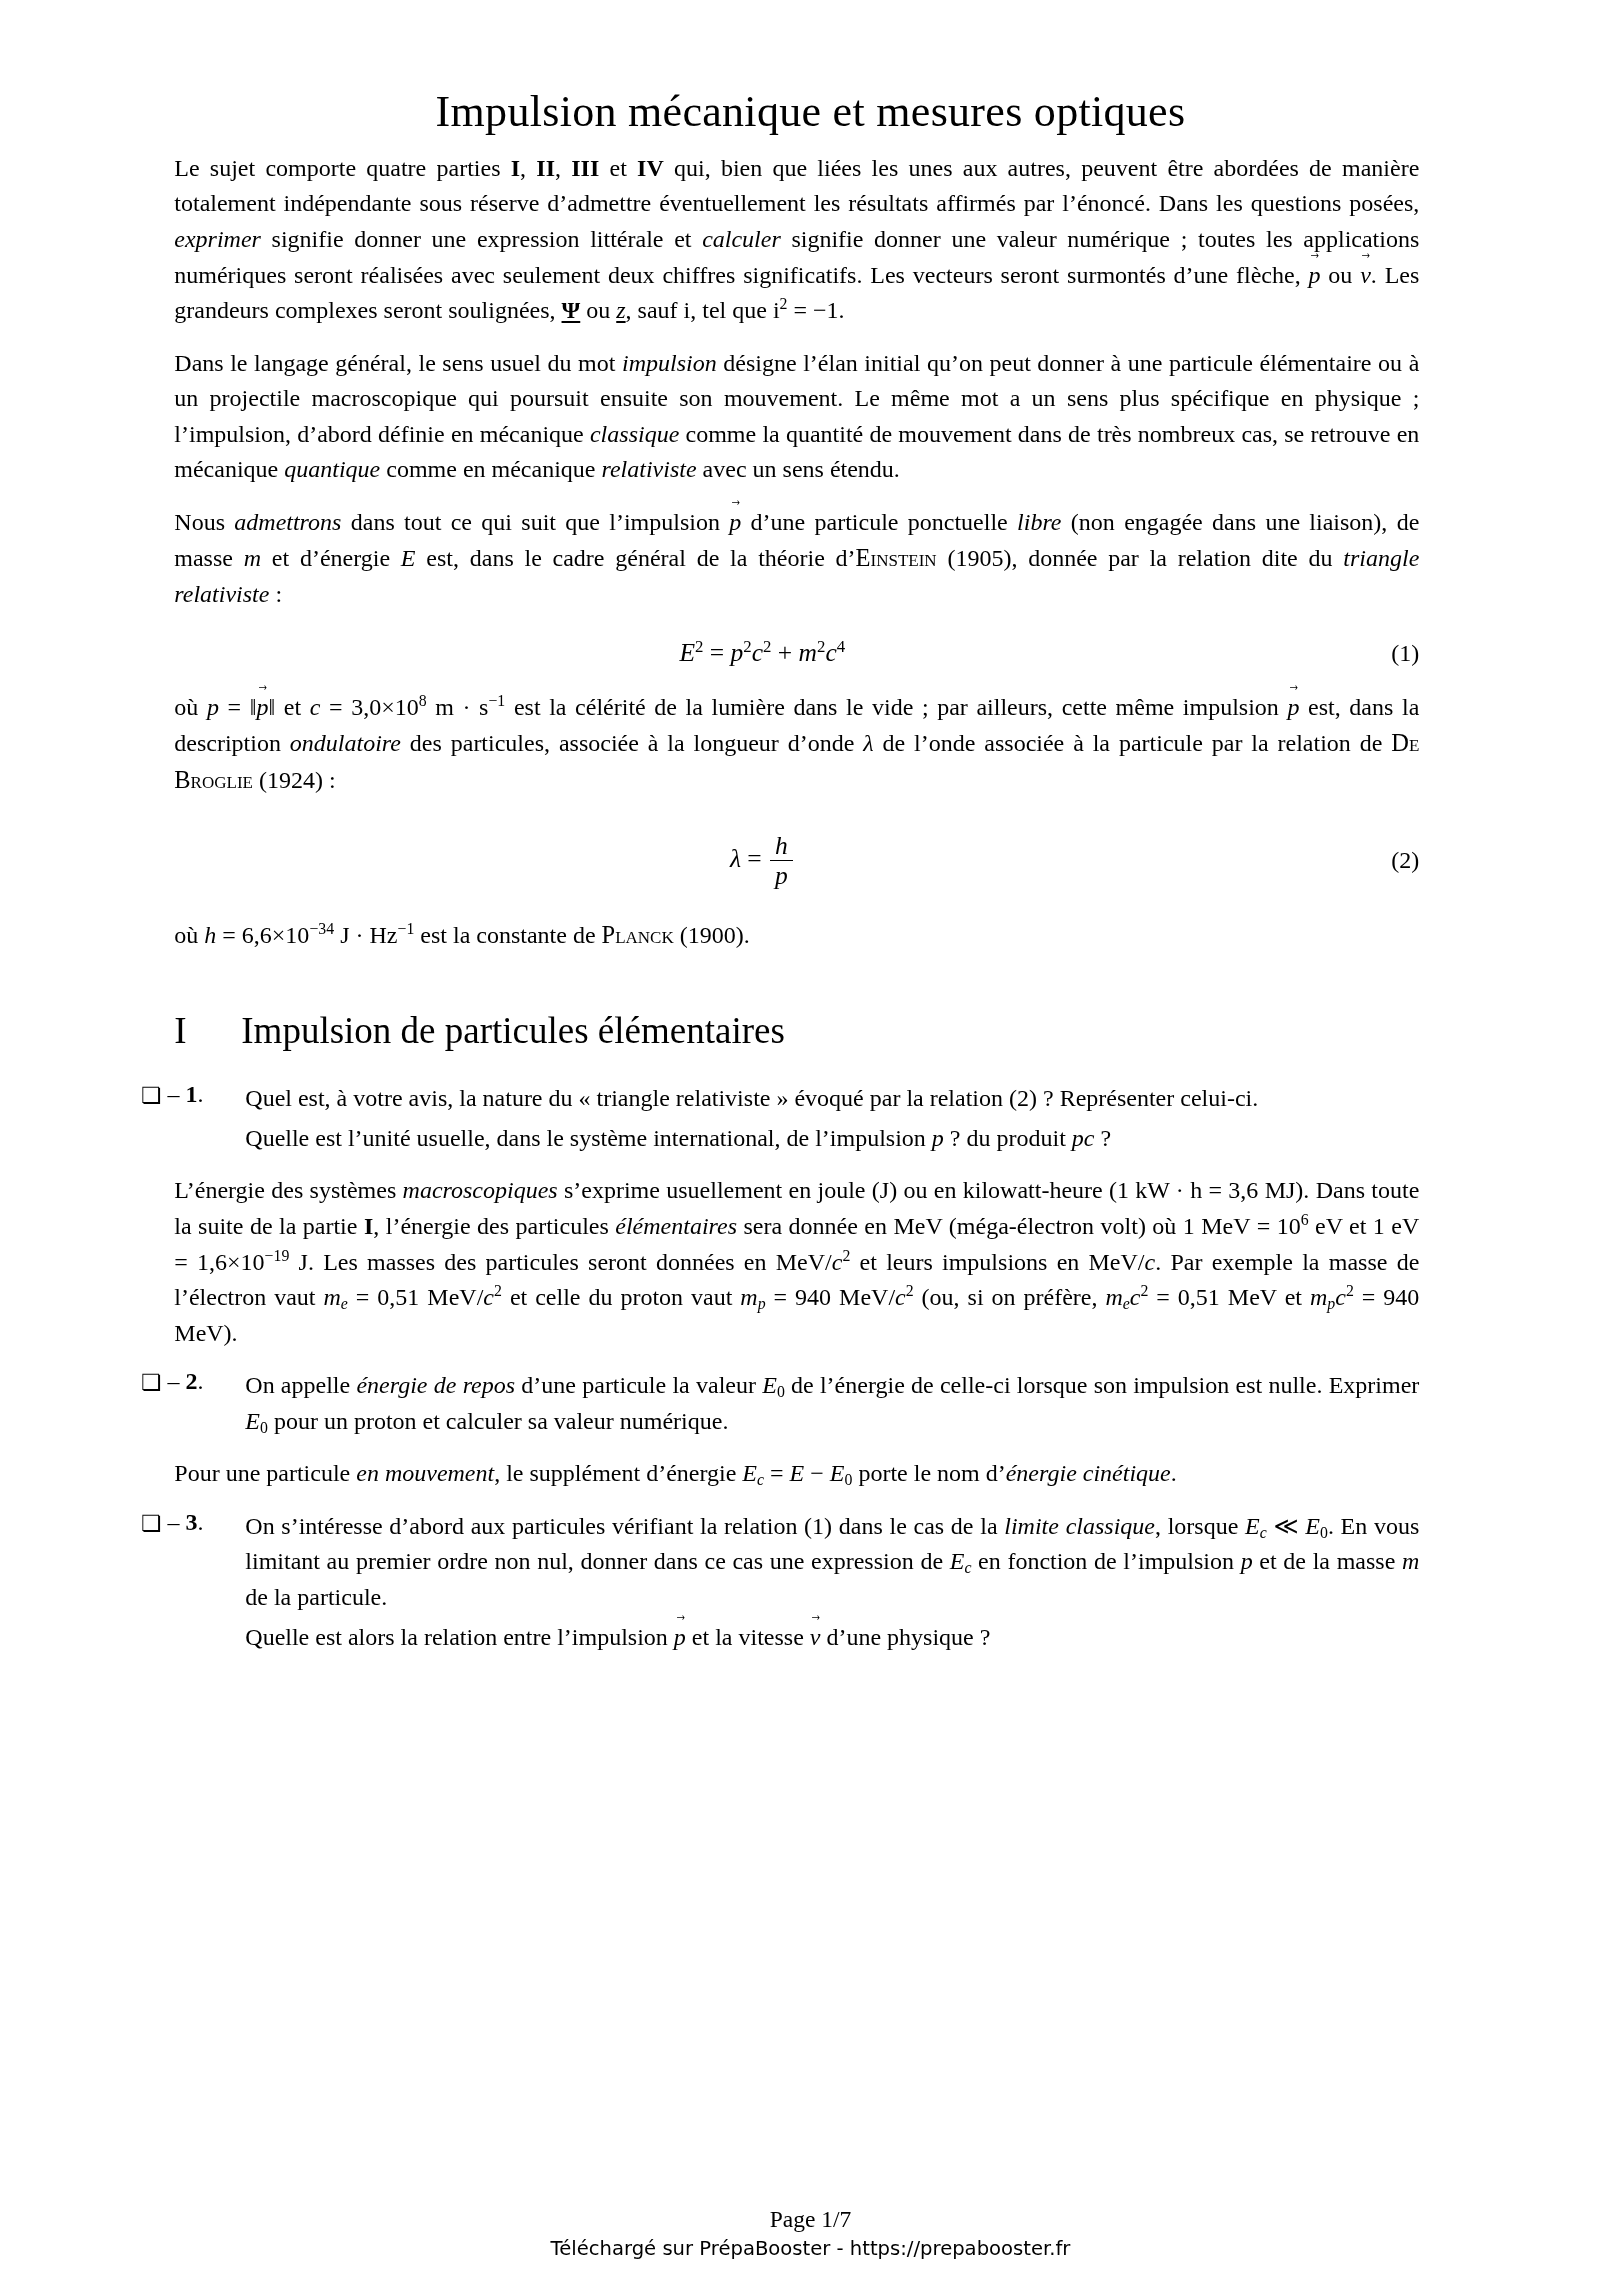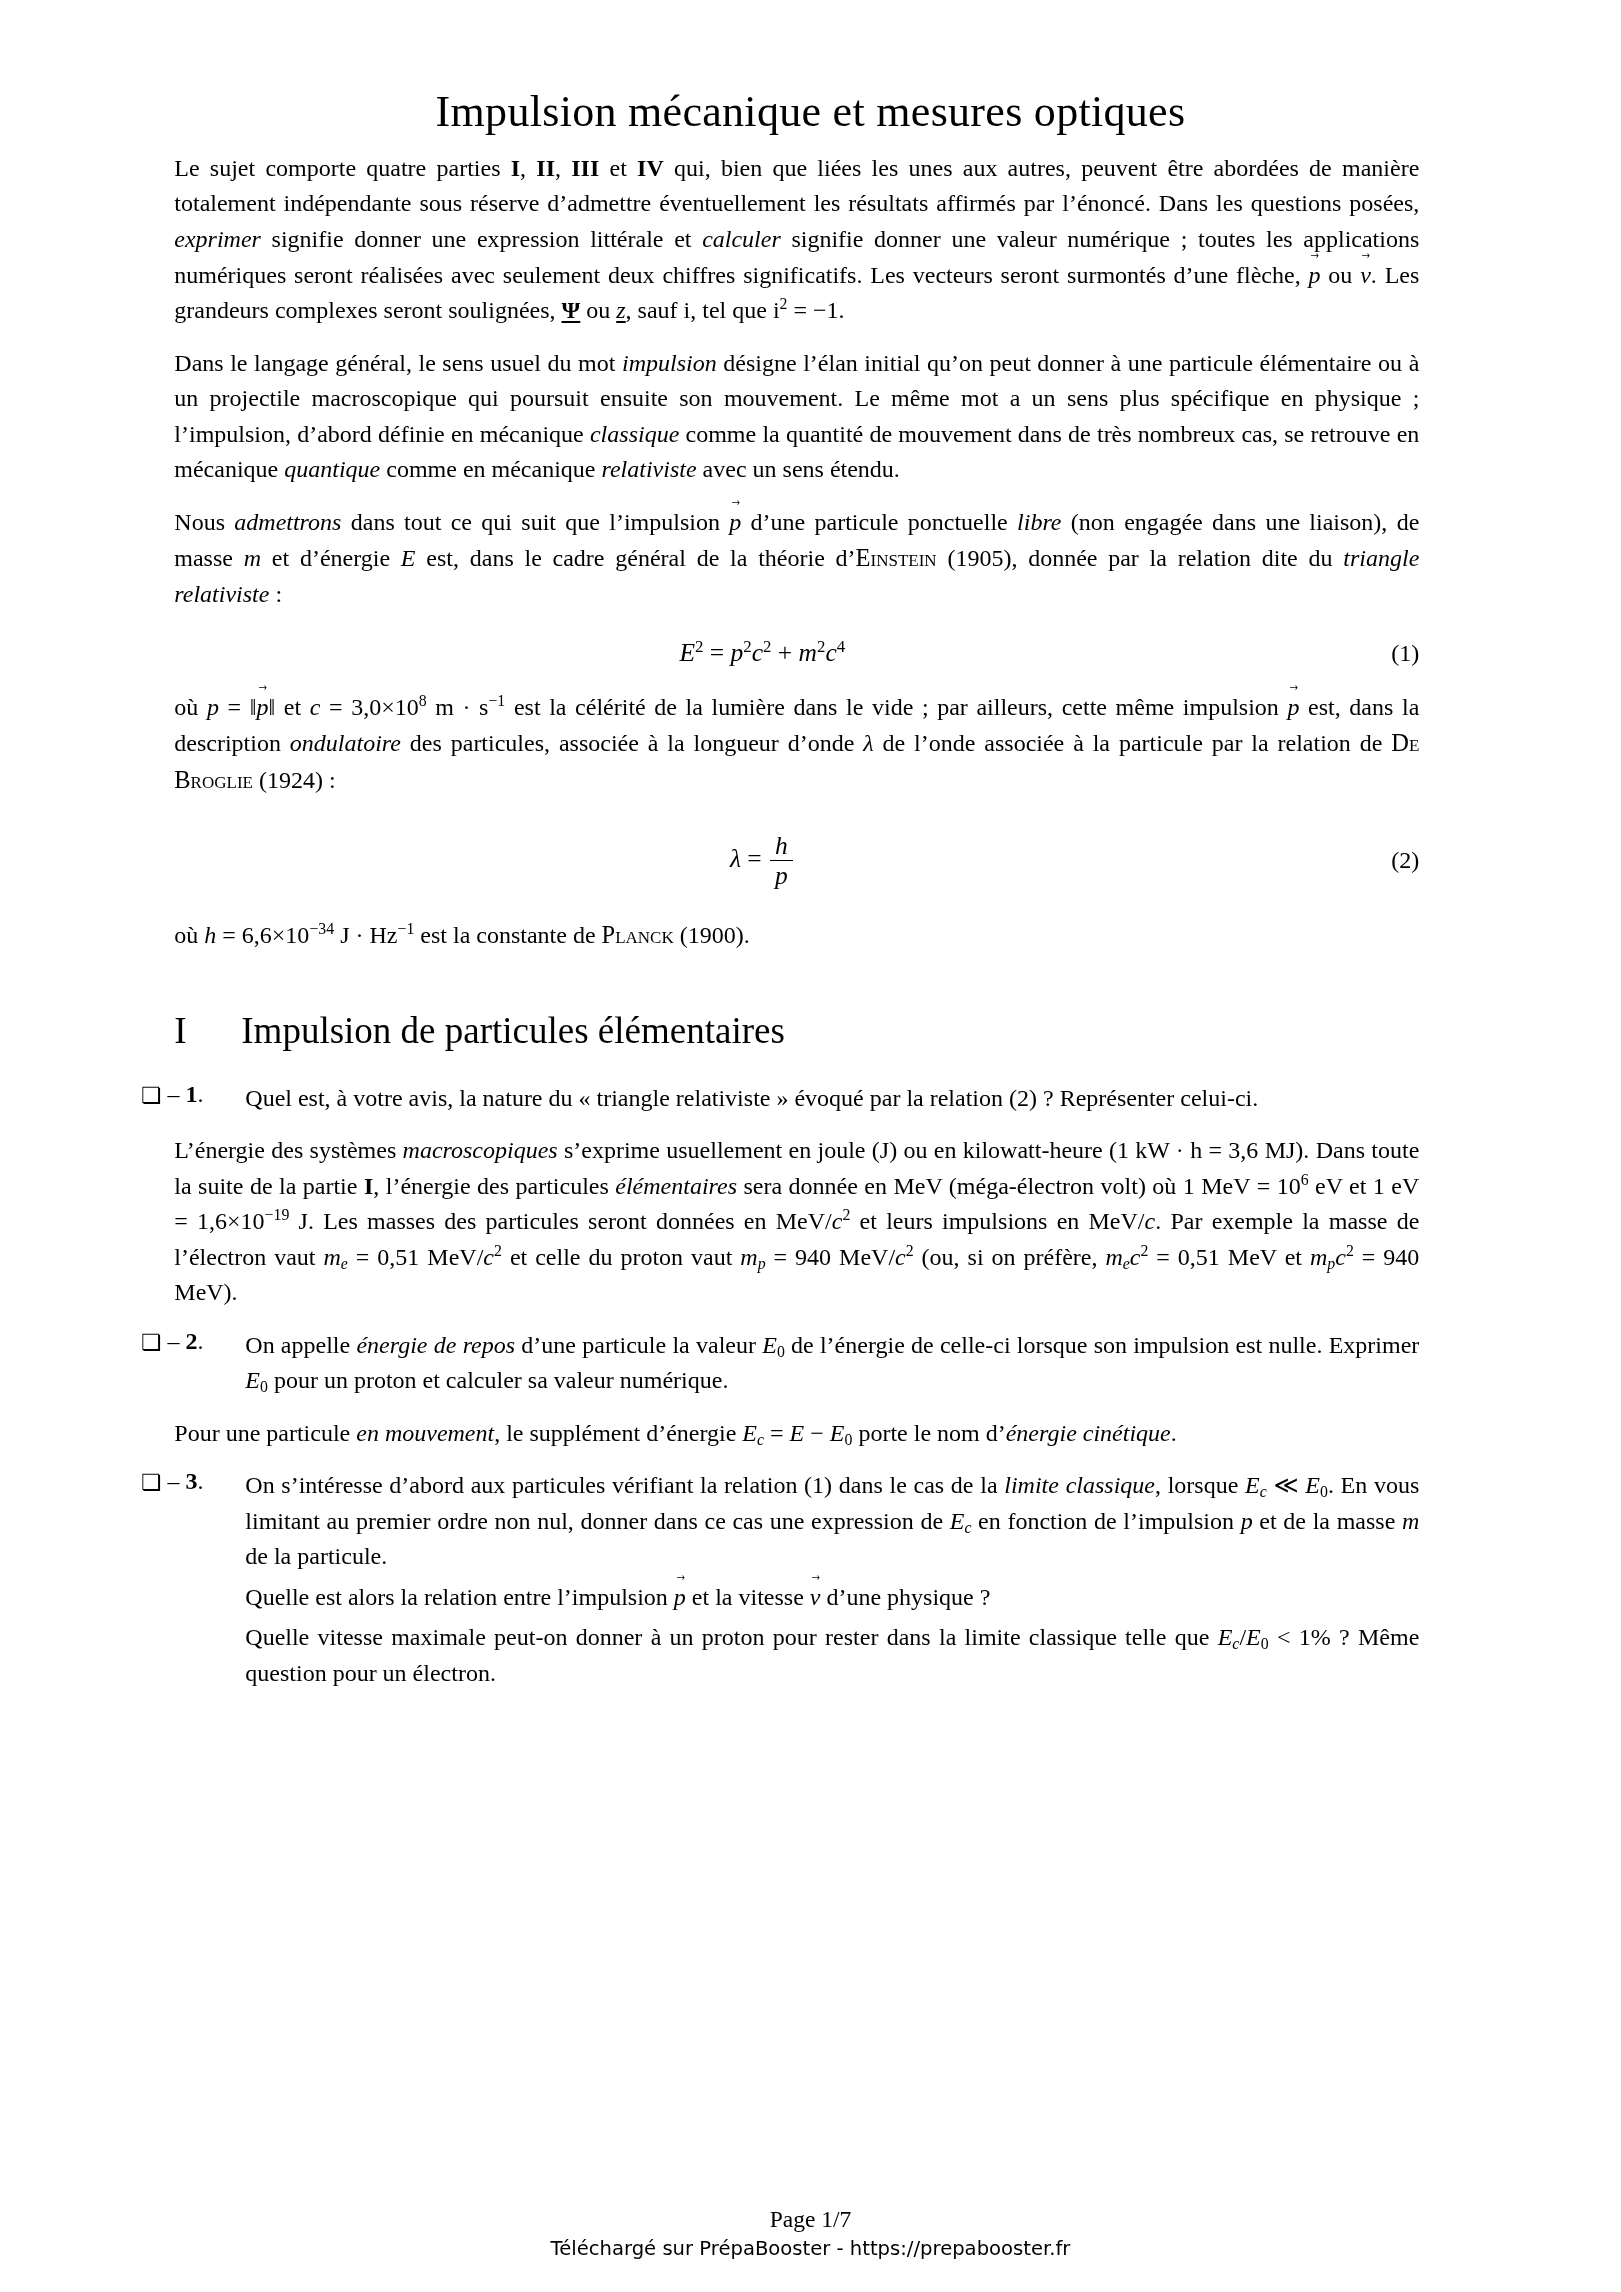--- a/index.html
+++ b/index.html
@@ -190,40 +190,40 @@
 
     <h2 class="sec">
         <span class="secnum">I</span>
         <span>Impulsion de particules élémentaires</span>
       </h2>
 
     <div class="q">
       <div class="marker"><span class="box">❏</span> <span>–</span> <span class="qn">1</span><span>.</span></div>
       <div class="qbody">
         <p><span>Quel est, à votre avis, la nature du « triangle relativiste » évoqué par la relation (2) ? Représenter celui-ci.</span></p>
+        <p><span>Quelle est l’unité usuelle, dans le système international, de l’impulsion </span><span class="mi">p</span><span> ? du produit </span><span class="mi">pc</span><span> ?</span></p>
       </div>
     </div>
 
     <p class="tx"><span>L’énergie des systèmes </span><span class="it">macroscopiques</span><span> s’exprime usuellement en joule (J) ou en kilowatt-heure (1 kW · h = 3,6 MJ). Dans toute la suite de la partie </span><span class="bf">I</span><span>, l’énergie des particules </span><span class="it">élémentaires</span><span class="nb"> sera donnée en MeV (méga-électron volt) où 1 MeV = 10</span><sup class="ex">6</sup><span> eV et 1 eV = 1,6×10</span><sup class="ex">−19</sup><span> J. Les masses des particules seront données en MeV/</span><span class="mi">c</span><sup class="ex">2</sup><span> et leurs impulsions en MeV/</span><span class="mi">c</span><span>. Par exemple la masse de l’électron vaut </span><span class="mi">m</span><sub class="ixi">e</sub><span> = 0,51 MeV/</span><span class="mi">c</span><sup class="ex">2</sup><span> et celle du proton vaut </span><span class="mi">m</span><sub class="ixi">p</sub><span> = 940 MeV/</span><span class="mi">c</span><sup class="ex">2</sup><span> (ou, si on préfère, </span><span class="mi">m</span><sub class="ixi">e</sub><span class="mi">c</span><sup class="ex">2</sup><span> = 0,51 MeV et </span><span class="mi">m</span><sub class="ixi">p</sub><span class="mi">c</span><sup class="ex">2</sup><span> = 940 MeV).</span></p>
 
     <div class="q">
       <div class="marker"><span class="box">❏</span> <span>–</span> <span class="qn">2</span><span>.</span></div>
       <div class="qbody">
         <p><span>On appelle </span><span class="it">énergie de repos</span><span> d’une particule la valeur </span><span class="mi">E</span><sub class="ix">0</sub><span> de l’énergie de celle-ci lorsque son impulsion est nulle. Exprimer </span><span class="mi">E</span><sub class="ix">0</sub><span> pour un proton et calculer sa valeur numérique.</span></p>
       </div>
     </div>
 
     <p class="tx"><span>Pour une particule </span><span class="it">en mouvement</span><span>, le supplément d’énergie </span><span class="mi">E</span><sub class="ixi">c</sub><span> = </span><span class="mi">E</span><span> − </span><span class="mi">E</span><sub class="ix">0</sub><span> porte le nom d’</span><span class="it">énergie cinétique</span><span>.</span></p>
 
     <div class="q">
       <div class="marker"><span class="box">❏</span> <span>–</span> <span class="qn">3</span><span>.</span></div>
       <div class="qbody">
         <p><span>On s’intéresse d’abord aux particules vérifiant la relation (1) dans le cas de la </span><span class="it">limite classique</span><span>, lorsque </span><span class="mi">E</span><sub class="ixi">c</sub><span> ≪ </span><span class="mi">E</span><sub class="ix">0</sub><span>. En vous limitant au premier ordre non nul, donner dans ce cas une expression de </span><span class="mi">E</span><sub class="ixi">c</sub><span> en fonction de l’impulsion </span><span class="mi">p</span><span> et de la masse </span><span class="mi">m</span><span> de la particule.</span></p>
         <p><span>Quelle est alors la relation entre l’impulsion </span><span class="vec">p</span><span> et la vitesse </span><span class="vec">v</span><span> d’une physique ?</span></p>
-        <p><span>Quelle vitesse maximale peut-on donner à un proton pour rester dans la limite classique telle que </span><span class="mi">E</span><sub class="ixi">c</sub><span>/</span><span class="mi">E</span><sub class="ix">0</sub><span> &lt; 1% ? Même question pour un électron.</span></p>
       </div>
     </div>
 
   </div>
 
   <div class="footer">
     <div class="pagenum">Page 1/7</div>
     <div class="promo">Téléchargé sur PrépaBooster - https://prepabooster.fr</div>
   </div>
 

